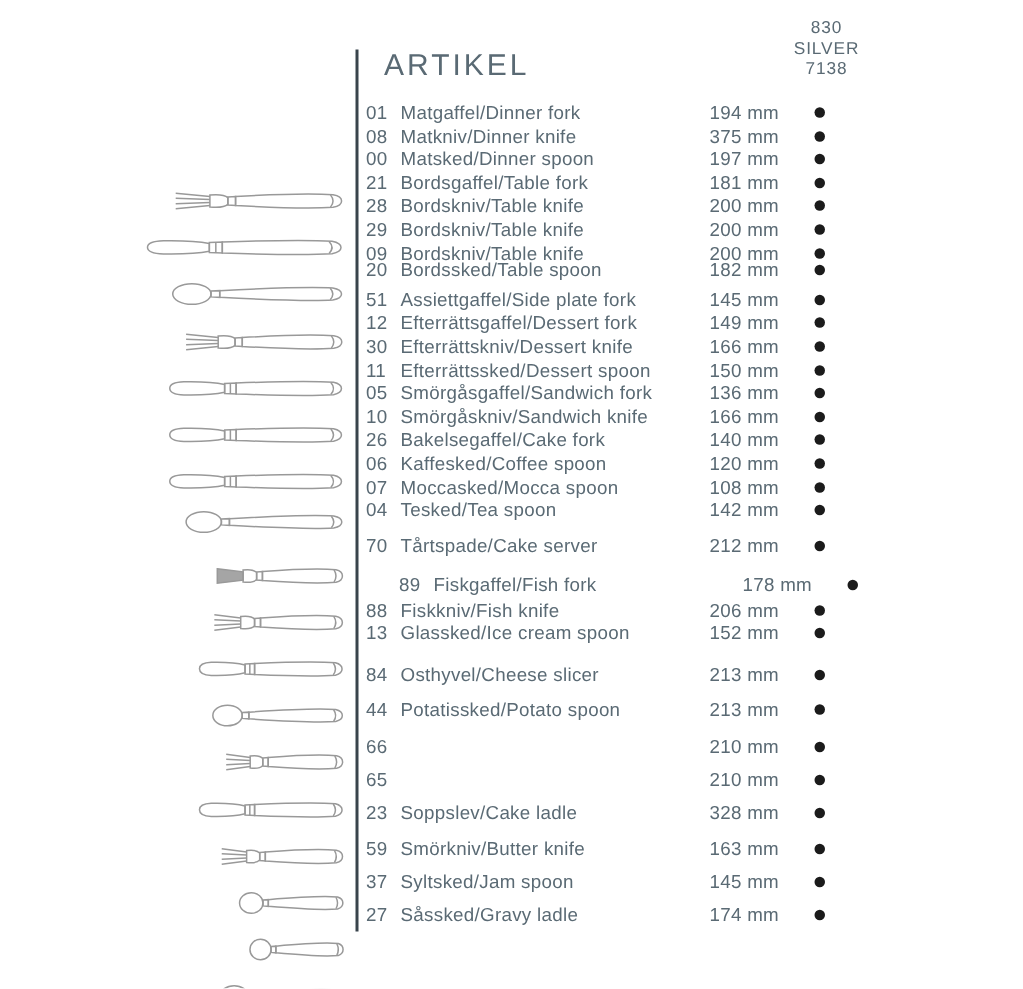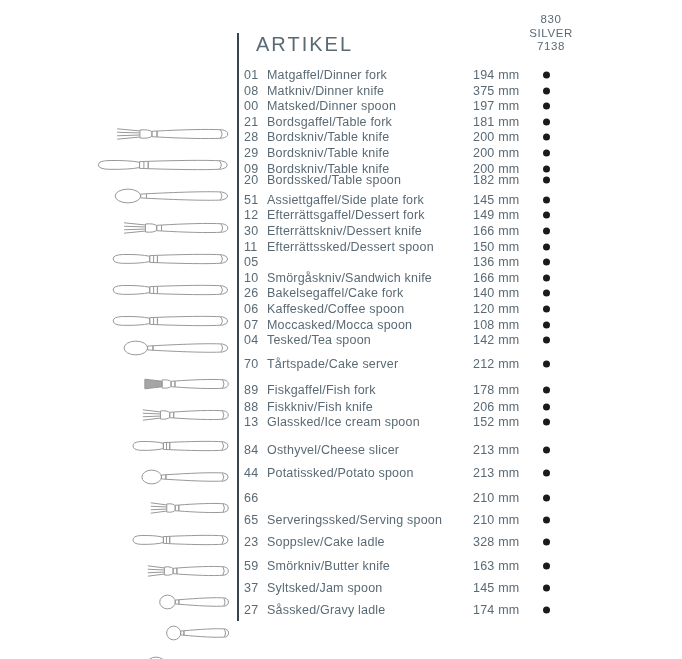--- a/index.html
+++ b/index.html
@@ -207,20 +207,21 @@
           <path d="M2 3.5 L42 6.2" fill="none" stroke="#999999" stroke-width="1" vector-effect="non-scaling-stroke"></path>
           <path d="M2 7.8 L42 8.7" fill="none" stroke="#999999" stroke-width="1" vector-effect="non-scaling-stroke"></path>
           <path d="M2 12.2 L42 11.3" fill="none" stroke="#999999" stroke-width="1" vector-effect="non-scaling-stroke"></path>
           <path d="M2 16.5 L42 13.8" fill="none" stroke="#999999" stroke-width="1" vector-effect="non-scaling-stroke"></path>
           <path d="M42 5 Q58 4 63 7.2 L63 12.8 Q58 16 42 15 Z" fill="none" stroke="#999999" stroke-width="1" vector-effect="non-scaling-stroke"></path>
           <path d="M63 6.6 L72 6.3 L72 13.7 L63 13.4 Z" fill="none" stroke="#999999" stroke-width="1" vector-effect="non-scaling-stroke"></path>
           <path d="M72 6.3 C110 4.8 160 3.6 186 4.8 Q196 6 196 10 Q196 14 186 15.2 C160 16.4 110 15.2 72 13.7 Z" fill="none" stroke="#999999" stroke-width="1" vector-effect="non-scaling-stroke"></path>
           <path d="M183 4.9 Q189 10 183 15.1" fill="none" stroke="#999999" stroke-width="1" vector-effect="non-scaling-stroke"></path>
         </svg>
     <span class="code">05</span>
+    <span class="name">Smörgåsgaffel/Sandwich fork</span>
     <span class="len">136 mm</span>
     <span class="dot" style="background: rgb(27, 27, 27);"></span>
   </div>
 
   <div class="row" style="top: 269.8px;">
         <svg class="illus" viewBox="0 0 200 20" preserveAspectRatio="none" style="width: 98px; height: 16px; left: 132px; top: 261.8px;">
           <path d="M2 9.8 Q2 4.8 18 4.4 Q48 4 64 6.6 L64 13.2 Q48 15.8 18 15.4 Q2 15 2 9.8 Z" fill="none" stroke="#999999" stroke-width="1" vector-effect="non-scaling-stroke"></path>
           <path d="M64 5.8 L77 5.4 L77 14.6 L64 14.2 Z" fill="none" stroke="#999999" stroke-width="1" vector-effect="non-scaling-stroke"></path>
           <path d="M70.5 5.6 L70.5 14.4" fill="none" stroke="#999999" stroke-width="1" vector-effect="non-scaling-stroke"></path>
           <path d="M77 5.4 C115 4.4 162 3.6 187 4.8 Q196 6.2 196 10 Q196 13.8 187 15.2 C162 16.4 115 15.6 77 14.6 Z" fill="none" stroke="#999999" stroke-width="1" vector-effect="non-scaling-stroke"></path>
@@ -288,21 +289,21 @@
     <span class="dot" style="background: rgb(27, 27, 27);"></span>
   </div>
 
   <div class="row" style="top: 356px;">
     <span class="code">70</span>
     <span class="name">Tårtspade/Cake server</span>
     <span class="len">212 mm</span>
     <span class="dot" style="background: rgb(27, 27, 27);"></span>
   </div>
 
-  <div class="row" style="top: 382px;">
+  <div class="row" style="top: 382px; margin-left: 22px;">
     <span class="code">89</span>
     <span class="name">Fiskgaffel/Fish fork</span>
     <span class="len">178 mm</span>
     <span class="dot" style="background: rgb(27, 27, 27);"></span>
   </div>
 
   <div class="row" style="top: 399px;">
     <span class="code">88</span>
     <span class="name">Fiskkniv/Fish knife</span>
     <span class="len">206 mm</span>
@@ -331,21 +332,20 @@
   </div>
 
   <div class="row" style="top: 490px;">
     <span class="code">66</span>
     <span class="len">210 mm</span>
     <span class="dot" style="background: rgb(27, 27, 27);"></span>
   </div>
 
   <div class="row" style="top: 512px;">
     <span class="code">65</span>
-    <span class="name">Serveringssked/Serving spoon</span>
     <span class="len">210 mm</span>
     <span class="dot" style="background: rgb(27, 27, 27);"></span>
   </div>
 
   <div class="row" style="top: 534px;">
     <span class="code">23</span>
     <span class="name">Soppslev/Cake ladle</span>
     <span class="len">328 mm</span>
     <span class="dot" style="background: rgb(27, 27, 27);"></span>
   </div>

